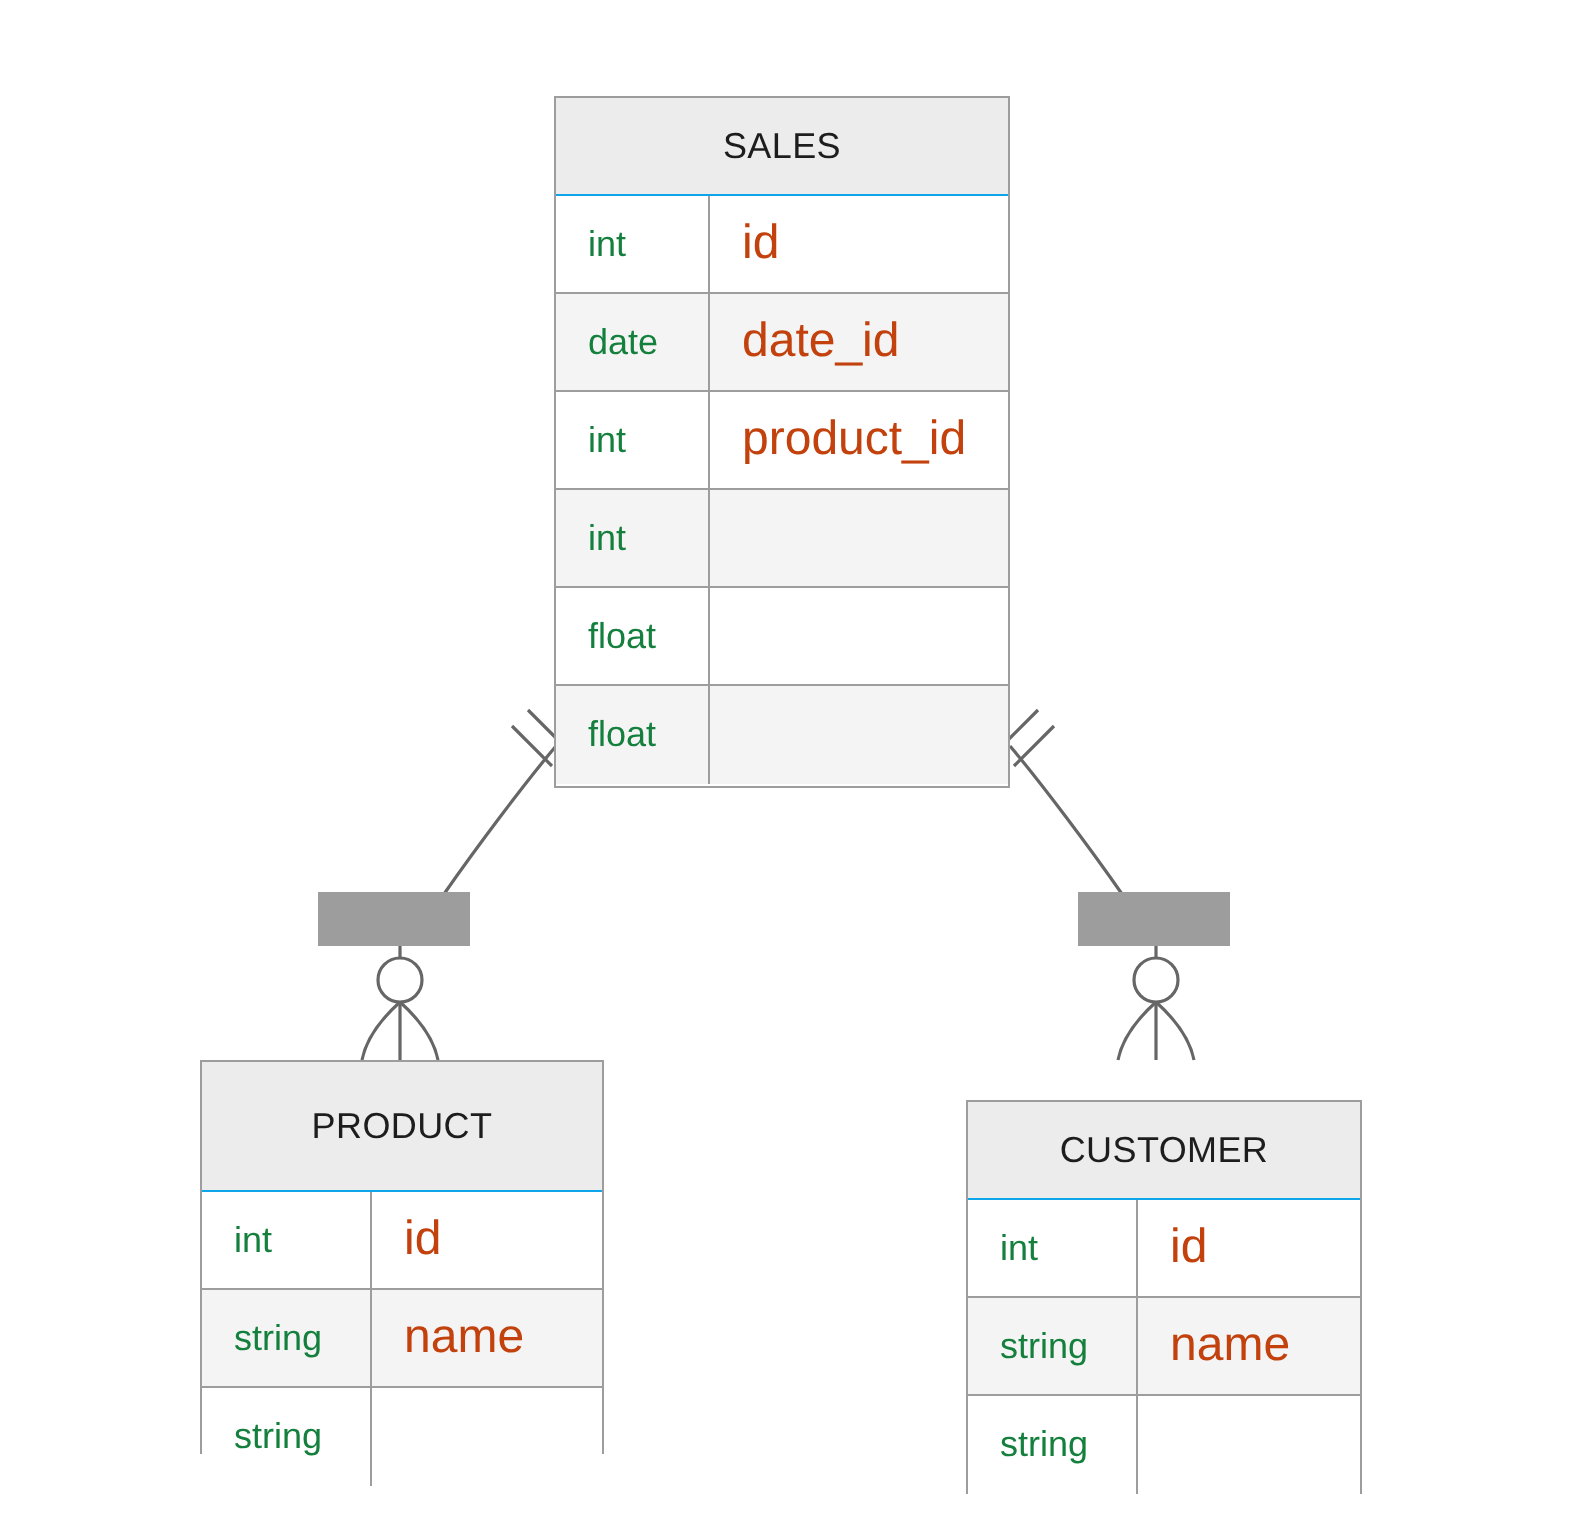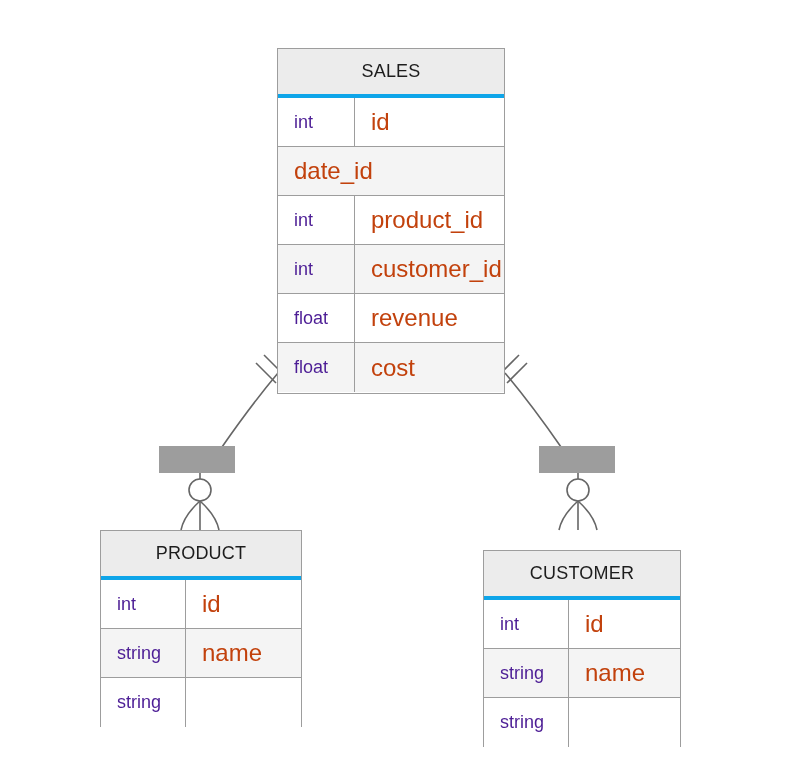--- a/index.html
+++ b/index.html
@@ -22,21 +22,21 @@
   .entity {
     position: absolute;
     box-sizing: border-box;
     border: 1px solid #9d9d9d;
     background: #ffffff;
     z-index: 3;
   }
   .entity-header {
     box-sizing: border-box;
     background: #ececec;
-    border-bottom: 4px solid #0ea5e9;
+    border-bottom: 1px solid #0ea5e9;
     text-align: center;
     color: #1d1d1d;
     font-size: 18px;
     letter-spacing: 0.2px;
     display: flex;
     align-items: center;
     justify-content: center;
   }
   .attr-row {
     box-sizing: border-box;
@@ -49,21 +49,21 @@
   }
   .attr-row.striped {
     background: #f4f4f4;
   }
   .attr-type {
     box-sizing: border-box;
     border-right: 1px solid #9d9d9d;
     display: flex;
     align-items: center;
     padding-left: 16px;
-    color: #4c1d95;
+    color: #15803d;
     font-size: 18px;
   }
   .attr-name {
     box-sizing: border-box;
     display: flex;
     align-items: center;
     padding-left: 16px;
     color: #c2410c;
     font-size: 24px;
     flex: 1 1 auto;
@@ -125,46 +125,44 @@
 
   <div class="entity" style="left:277px; top:48px; width:228px; height:346px;">
     <div class="entity-header" style="height:49px;">SALES</div>
 
     <div class="attr-row" style="height:49px;">
       <div class="attr-type" style="width:77px;">int</div>
       <div class="attr-name">id</div>
     </div>
 
     <div class="attr-row striped" style="height:49px;">
+      <div class="attr-type" style="width:77px;">date</div>
       <div class="attr-name">date_id</div>
     </div>
 
     <div class="attr-row" style="height:49px;">
       <div class="attr-type" style="width:77px;">int</div>
       <div class="attr-name">product_id</div>
     </div>
 
     <div class="attr-row striped" style="height:49px;">
       <div class="attr-type" style="width:77px;">int</div>
-      <div class="attr-name">customer_id</div>
     </div>
 
     <div class="attr-row" style="height:49px;">
       <div class="attr-type" style="width:77px;">float</div>
-      <div class="attr-name">revenue</div>
     </div>
 
     <div class="attr-row striped" style="height:49px;">
       <div class="attr-type" style="width:77px;">float</div>
-      <div class="attr-name">cost</div>
     </div>
   </div>
 
   <div class="entity" style="left:100px; top:530px; width:202px; height:197px;">
-    <div class="entity-header" style="height:49px;">PRODUCT</div>
+    <div class="entity-header" style="height:65px;">PRODUCT</div>
 
     <div class="attr-row" style="height:49px;">
       <div class="attr-type" style="width:85px;">int</div>
       <div class="attr-name">id</div>
     </div>
 
     <div class="attr-row striped" style="height:49px;">
       <div class="attr-type" style="width:85px;">string</div>
       <div class="attr-name">name</div>
     </div>

